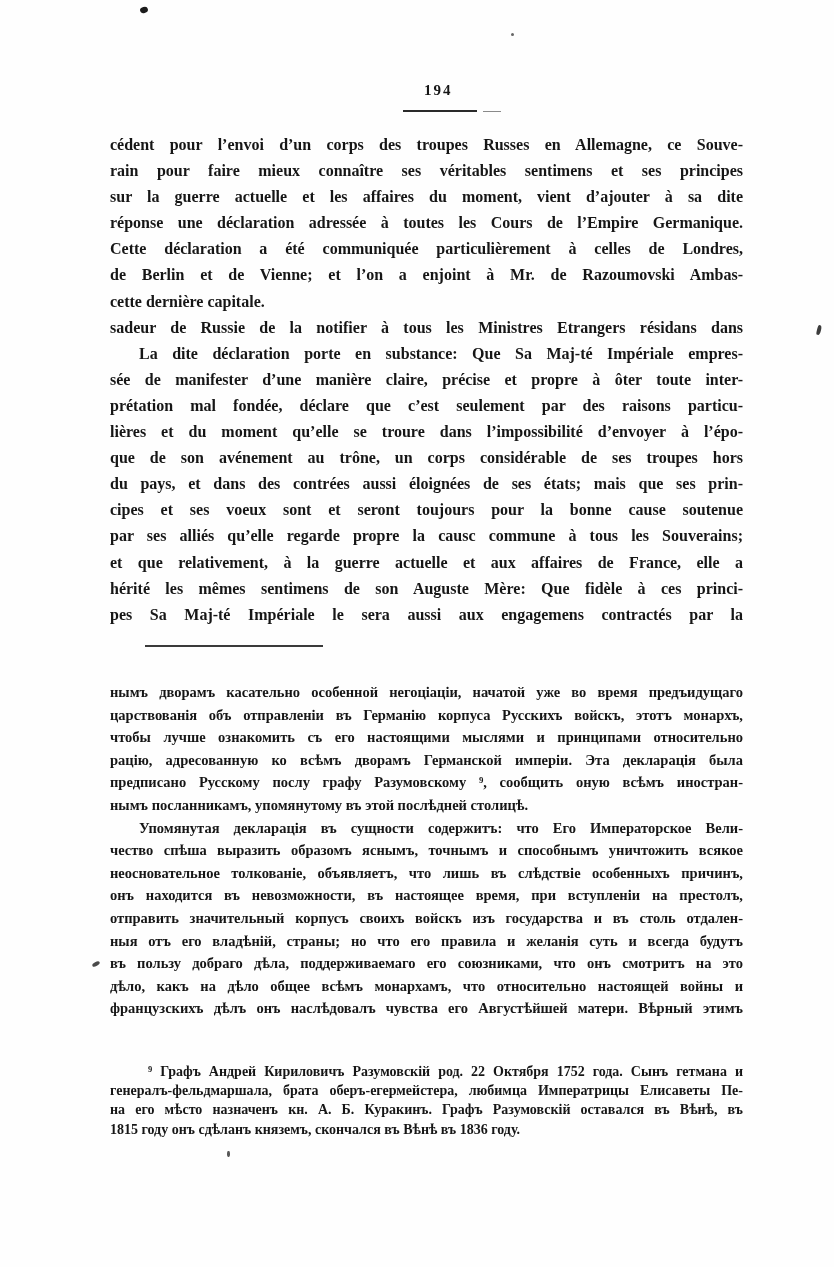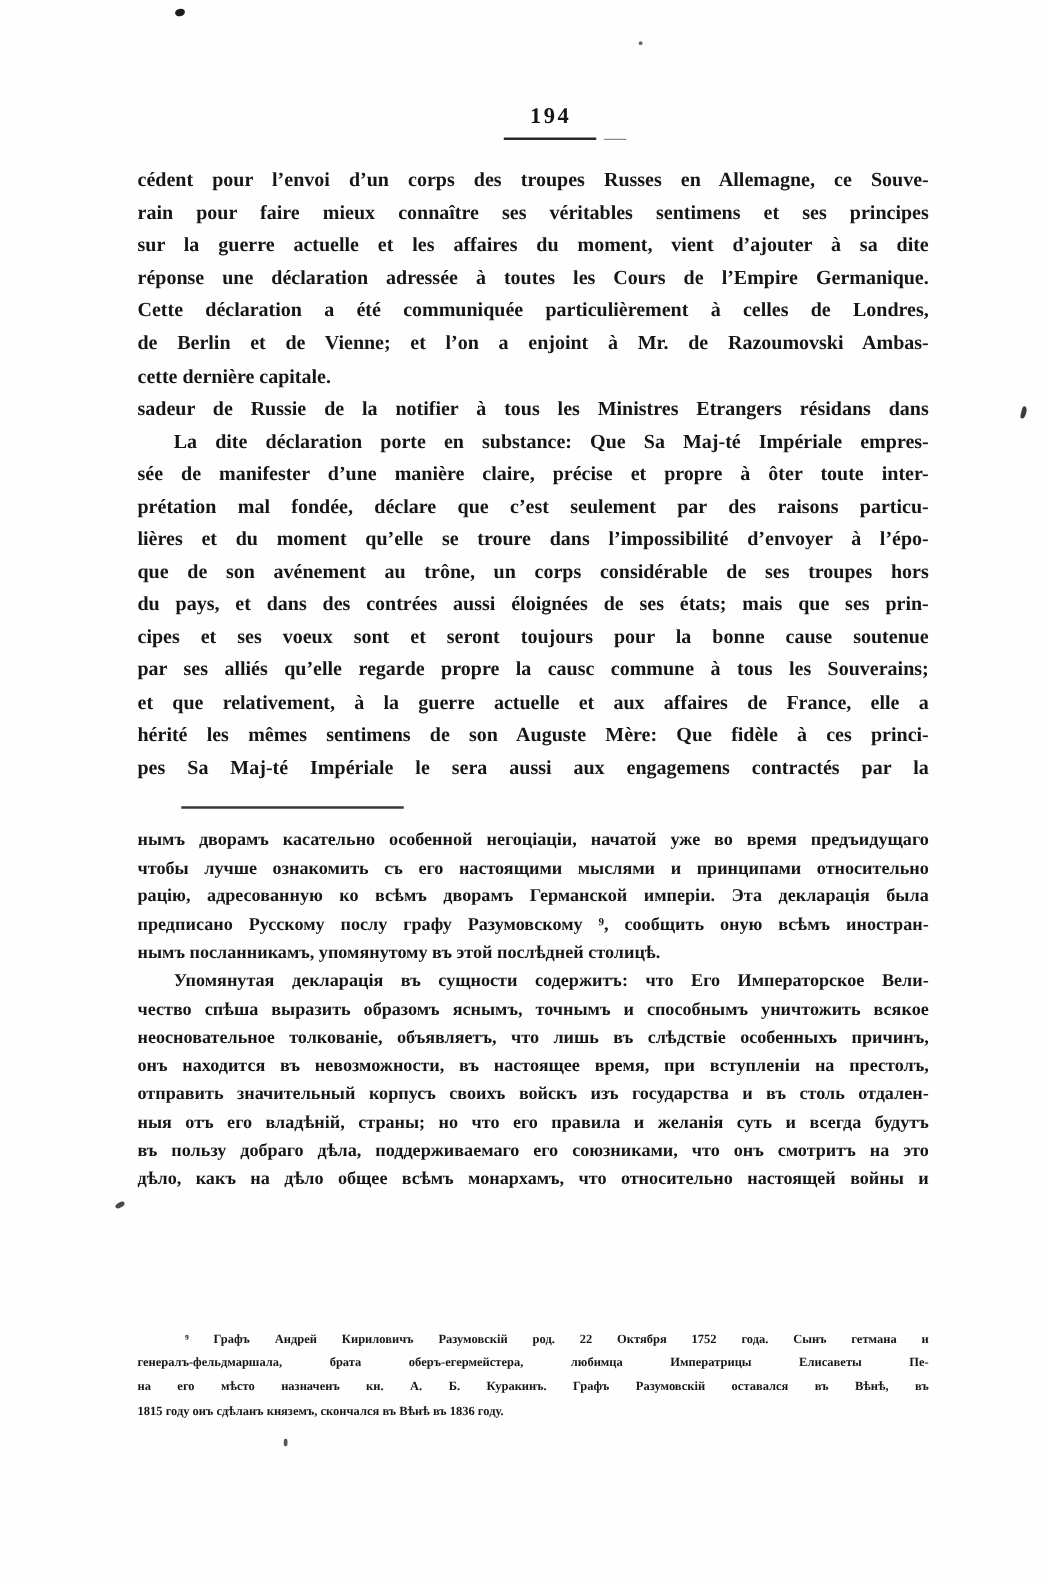--- a/index.html
+++ b/index.html
@@ -8,30 +8,30 @@
     background:#ffffff;
     font-family:"Liberation Serif","DejaVu Serif",serif;
     color:#161616;
     overflow:hidden;
   }
   .page{position:relative;width:834px;height:1267px;background:#fefefe;}
 
   
   .pagenum{
     position:absolute;top:82px;left:424px;
-    font-size:18px;font-weight:700;letter-spacing:2px;
+    font-size:15px;font-weight:700;letter-spacing:2px;
   }
   .rule-num{position:absolute;top:110px;left:403px;width:74px;height:2px;background:#2a2a2a;}
   .rule-num2{position:absolute;top:111px;left:483px;width:18px;height:1px;background:#8a8a8a;}
 
   
   .block{position:absolute;left:110px;width:633px;}
   .fr-block{top:132px;font-size:16px;line-height:26.1px;font-weight:700;}
-  .ru-block{top:661px;font-size:14.5px;line-height:22.6px;font-weight:700;}
-  .fn-block{top:1062px;font-size:10px;line-height:19.2px;font-weight:700;}
+  .ru-block{top:681px;font-size:14.5px;line-height:22.6px;font-weight:700;}
+  .fn-block{top:1062px;font-size:14px;line-height:19.2px;font-weight:700;}
 
   .jline{
     text-align:justify;
     text-align-last:justify;
     white-space:normal;
   }
   .jline.end{text-align-last:left;}
   .indent{text-indent:29px;}
   .indent-fn{text-indent:38px;}
 
@@ -80,32 +80,34 @@
     <div class="jline">par ses alliés qu’elle regarde propre la causc commune à tous les Souverains;</div>
     <div class="jline">et que relativement, à la guerre actuelle et aux affaires de France, elle a</div>
     <div class="jline">hérité les mêmes sentimens de son Auguste Mère: Que fidèle à ces princi-</div>
     <div class="jline">pes Sa Maj-té Impériale le sera aussi aux engagemens contractés par la</div>
   </div>
 
   <div class="fn-rule"></div>
 
   <div class="block ru-block">
     <div class="jline">нымъ дворамъ касательно особенной негоціаціи, начатой уже во время предъидущаго</div>
+    <div class="jline">царствованія объ отправленіи въ Германію корпуса Русскихъ войскъ, этотъ монархъ,</div>
     <div class="jline">чтобы лучше ознакомить съ его настоящими мыслями и принципами относительно</div>
     <div class="jline">рацію, адресованную ко всѣмъ дворамъ Германской имперіи. Эта декларація была</div>
     <div class="jline">предписано Русскому послу графу Разумовскому ⁹, сообщить оную всѣмъ иностран-</div>
     <div class="jline end">нымъ посланникамъ, упомянутому въ этой послѣдней столицѣ.</div>
     <div class="jline indent">Упомянутая декларація въ сущности содержитъ: что Его Императорское Вели-</div>
     <div class="jline">чество спѣша выразить образомъ яснымъ, точнымъ и способнымъ уничтожить всякое</div>
     <div class="jline">неосновательное толкованіе, объявляетъ, что лишь въ слѣдствіе особенныхъ причинъ,</div>
     <div class="jline">онъ находится въ невозможности, въ настоящее время, при вступленіи на престолъ,</div>
     <div class="jline">отправить значительный корпусъ своихъ войскъ изъ государства и въ столь отдален-</div>
     <div class="jline">ныя отъ его владѣній, страны; но что его правила и желанія суть и всегда будутъ</div>
     <div class="jline">въ пользу добраго дѣла, поддерживаемаго его союзниками, что онъ смотритъ на это</div>
     <div class="jline">дѣло, какъ на дѣло общее всѣмъ монархамъ, что относительно настоящей войны и</div>
+    <div class="jline">французскихъ дѣлъ онъ наслѣдовалъ чувства его Августѣйшей матери. Вѣрный этимъ</div>
   </div>
 
   <div class="block fn-block">
     <div class="jline indent-fn">⁹ Графъ Андрей Кириловичъ Разумовскій род. 22 Октября 1752 года. Сынъ гетмана и</div>
     <div class="jline">генералъ-фельдмаршала, брата оберъ-егермейстера, любимца Императрицы Елисаветы Пе-</div>
     <div class="jline">на его мѣсто назначенъ кн. А. Б. Куракинъ. Графъ Разумовскій оставался въ Вѣнѣ, въ</div>
     <div class="jline end">1815 году онъ сдѣланъ княземъ, скончался въ Вѣнѣ въ 1836 году.</div>
   </div>
 
 </div>

